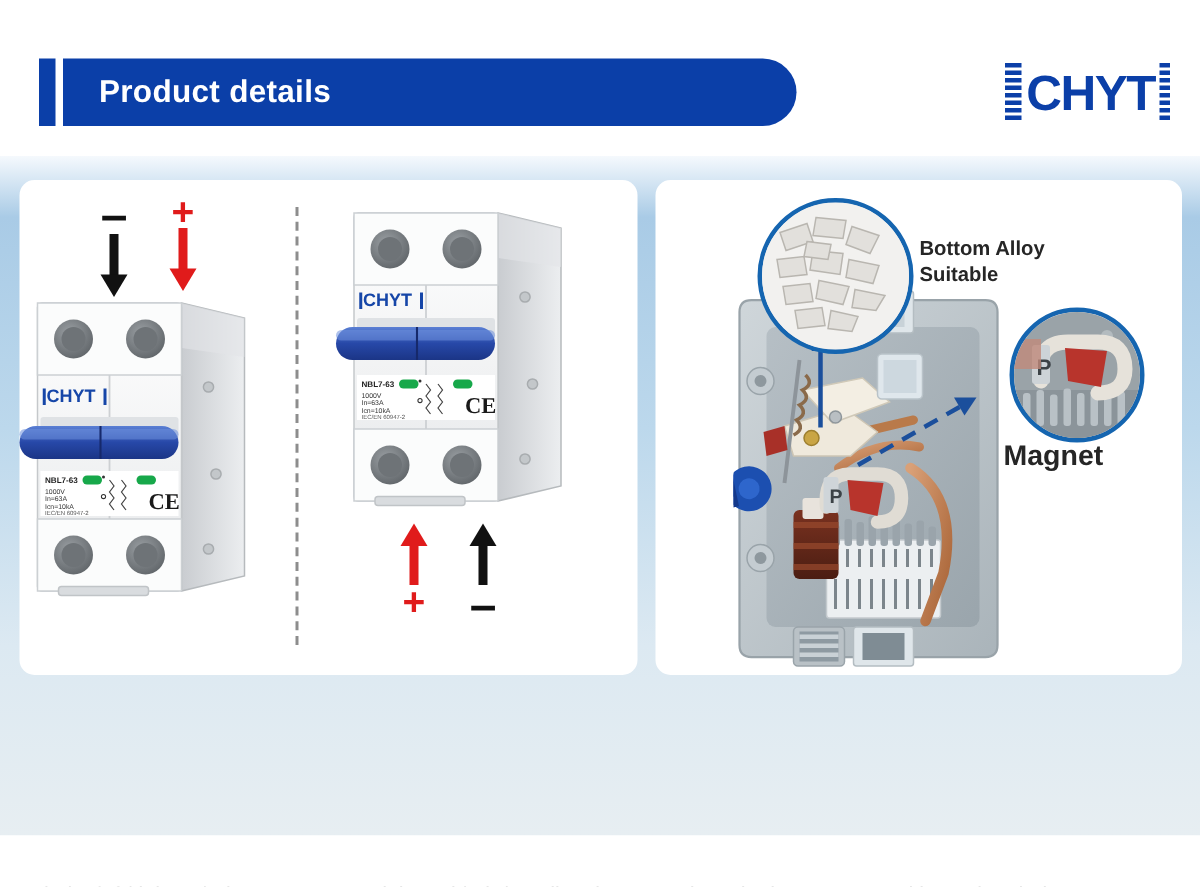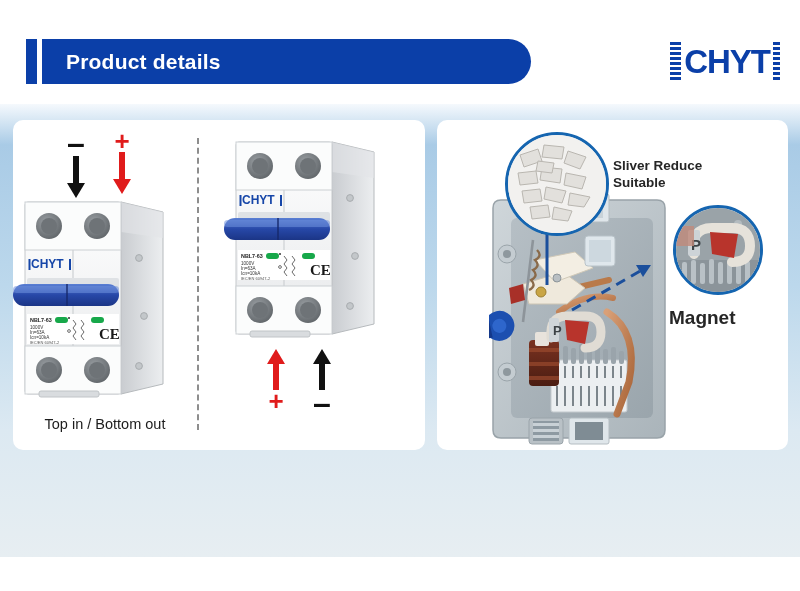--- a/index.html
+++ b/index.html
@@ -259,21 +259,20 @@
           <path d="M62,122 l3,4 -3,4 3,4 -3,4 3,4" fill="none" stroke="#444" stroke-width=".8"></path>
           <path d="M70,122 l3,4 -3,4 3,4 -3,4 3,4" fill="none" stroke="#444" stroke-width=".8"></path>
           <circle cx="58" cy="120" r="1" fill="#333"></circle>
           <circle cx="58" cy="133" r="1.4" fill="none" stroke="#333" stroke-width=".7"></circle>
 
           <text x="88" y="141" font-family="Liberation Serif, serif" font-size="15" font-weight="bold" fill="#1a1a1a">CE</text>
 
           <rect x="28" y="193" width="60" height="6" rx="2" fill="#d9dcdf" stroke="#c0c4c7"></rect>
         </svg>
 
-        <div class="caption-sub" style="left:0; top:296px; width:184px;">Top in / Bottom out</div>
       </div>
 
       <div class="breaker-wrap" style="left:200px; top:0px; width:200px; height:300px;">
 
         <svg width="190" height="200" viewBox="0 0 184 200" style="position:absolute;left:6px;top:18px;">
           <defs>
             <linearGradient id="sideB" x1="0" y1="0" x2="1" y2="0">
               <stop offset="0" stop-color="#c9ccd0"></stop>
                 <stop offset="1" stop-color="#eceef0"></stop>
             </linearGradient>
@@ -491,21 +490,21 @@
             <polygon points="14,56 32,54 34,66 16,68"></polygon>
             <polygon points="38,52 58,56 54,68 36,64"></polygon>
             <polygon points="62,58 82,62 76,72 60,70"></polygon>
             <polygon points="22,72 40,70 42,82 24,84"></polygon>
             <polygon points="46,72 64,76 60,86 44,84"></polygon>
             <polygon points="30,26 46,28 44,38 28,36"></polygon>
           </g>
         </svg>
       </div>
       <div class="callout-label" style="left:176px; top:38px;">
-        <div>Sliver Reduce</div>
+        <div>Bottom Alloy</div>
         <div>Suitable</div>
       </div>
 
       <div class="callout-circle" style="left:236px; top:85px; width:84px; height:84px;">
         <svg width="84" height="84" viewBox="0 0 84 84">
           <rect width="84" height="84" fill="#9aa3a8"></rect>
           <circle cx="62" cy="16" r="4" fill="#b3bbbf"></circle>
           <rect x="0" y="52" width="84" height="32" fill="#8b949a"></rect>
           <g fill="#b9c1c6">
             <rect x="6" y="54" width="5" height="22" rx="2"></rect>
@@ -517,21 +516,21 @@
             <rect x="60" y="55" width="5" height="21" rx="2"></rect>
               <rect x="69" y="53" width="5" height="23" rx="2"></rect>
           </g>
           <path d="M18,46 Q14,20 36,20 L56,20 Q74,20 74,38 Q74,54 56,54" fill="none" stroke="#e6e2da" stroke-width="10" stroke-linecap="round"></path>
           <polygon points="34,24 62,26 58,50 36,46" fill="#b8342c"></polygon>
           <rect x="12" y="22" width="12" height="26" rx="2" fill="#cdd3d7"></rect>
           <text x="15" y="42" font-family="Liberation Sans, sans-serif" font-size="15" font-weight="bold" fill="#3c4246">P</text>
           <rect x="0" y="18" width="18" height="20" fill="#c08a7a" opacity=".8"></rect>
         </svg>
       </div>
-      <div class="callout-label big" style="left:232px; top:186px;">Magnet</div>
+      <div class="callout-label big" style="left:232px; top:173px;">Magnet</div>
 
     </div>
 
     <div class="feature" id="feat-left">
       <h3>Non-polarity</h3>
       <p>Both the left/right polarity sequence and the cable in/out direction are reversible. Suitable for applications where polarity may reverse</p>
     </div>
 
     <div class="feature" id="feat-right">
       <h3>Sliver Alloy Contacts &amp; Magnet</h3>

